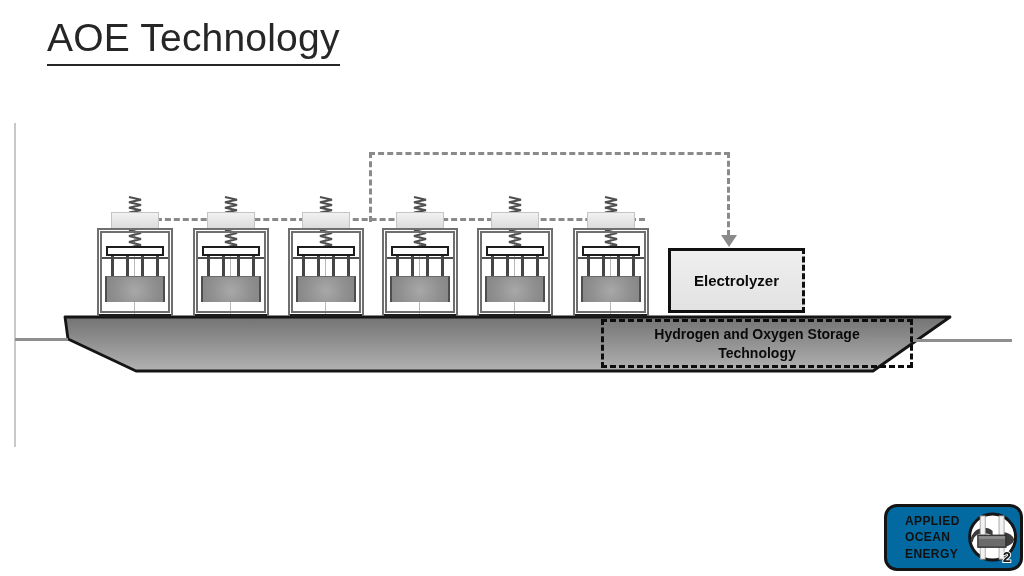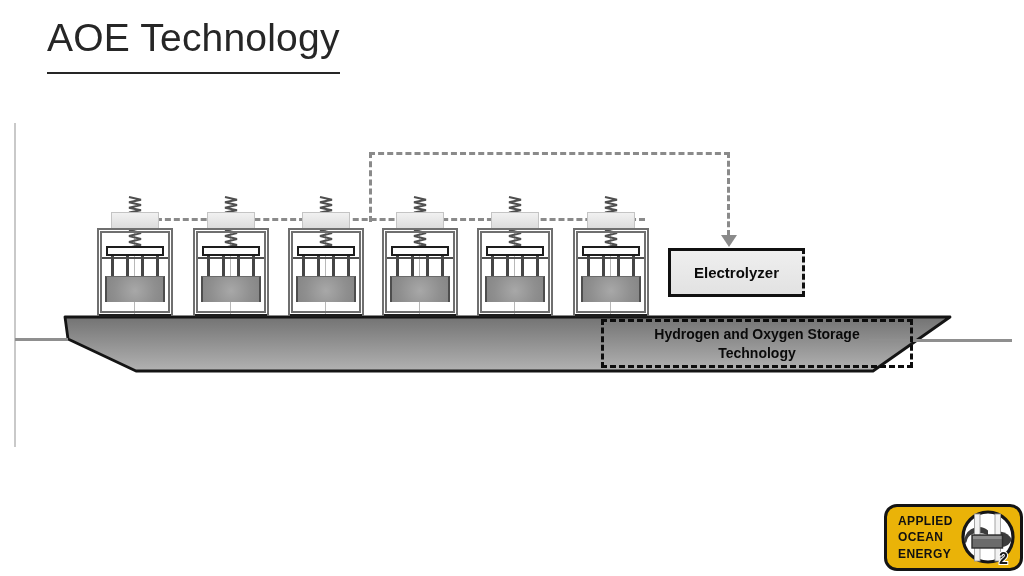--- a/index.html
+++ b/index.html
@@ -6,21 +6,21 @@
   html,body { background:#ffffff; }
   body { font-family:"Liberation Sans", sans-serif; }
   .slide {
     position:relative; width:1024px; height:576px;
     background:#ffffff; overflow:hidden;
   }
   
   .title {
     position:absolute; left:47px; top:16px;
     font-size:39px; font-weight:400; color:#262626;
-    border-bottom:2.5px solid #262626; padding-bottom:12px;
+    border-bottom:2.5px solid #262626; padding-bottom:4px;
     letter-spacing:0.2px; display:inline-block;
   }
   
   .left-rule { position:absolute; left:14px; top:123px; width:2px; height:324px; background:#c9c9c9; }
   .waterline { position:absolute; height:3px; background:#8f8f8f; }
   .wl-left  { left:15px;  top:338px; width:53px; }
   .wl-right { left:869px; top:339px; width:143px; }
   
   .hull-svg { position:absolute; left:0; top:0; width:1024px; height:576px; z-index:0; }
   
@@ -61,38 +61,38 @@
   .u-leg { position:absolute; top:60px; width:3px; height:21px; background:#454545; }
   .u-leg.l1 { left:14px; } .u-leg.l2 { left:29px; } .u-leg.l3 { left:44px; } .u-leg.l4 { left:59px; }
   .u-mass {
     position:absolute; left:8px; top:80px; width:60px; height:26px;
     background:radial-gradient(circle at 50% 55%, #a8a8a8 0%, #8f8f8f 65%, #868686 100%);
     border-left:2px solid #4e4e4e; border-right:2px solid #4e4e4e; border-top:1px solid #6a6a6a;
   }
   .u-pad { position:absolute; left:2px; bottom:0; width:72px; height:3px; background:#1d1d1d; }
   
   .electrolyzer {
-    position:absolute; left:668px; top:248px; width:137px; height:49px; z-index:2;
+    position:absolute; left:668px; top:248px; width:137px; height:65px; z-index:2;
     background:linear-gradient(180deg,#efefef,#e2e2e2);
     border:3px solid #101010; border-right:3px dashed #101010;
     display:flex; align-items:center; justify-content:center;
   }
   .electrolyzer span { font-size:15px; font-weight:bold; color:#0a0a0a; }
   
   .storage {
     position:absolute; left:601px; top:319px; width:312px; height:49px; z-index:1;
     border:3.5px dashed #0d0d0d;
     display:flex; flex-direction:column; align-items:center; justify-content:center;
   }
   .storage span { font-size:14px; font-weight:bold; color:#0a0a0a; line-height:1.35; text-align:center; }
   
   .logo {
     position:absolute; left:884px; top:504px; width:139px; height:67px; z-index:3;
-    background:#eab308; border:3px solid #141414; border-radius:13px;
-    display:flex; align-items:center; padding-left:11px;
+    background:#0369a1; border:3px solid #141414; border-radius:13px;
+    display:flex; align-items:center; padding-left:18px;
   }
   .logo-text { display:flex; flex-direction:column; }
   .logo-text span { font-size:12px; font-weight:bold; color:#111; line-height:1.38; letter-spacing:0.4px; }
   .logo-mark { margin-left:5px; width:60px; height:60px; }
 </style>
 </head>
 <body>
 
 <div class="slide">
 

